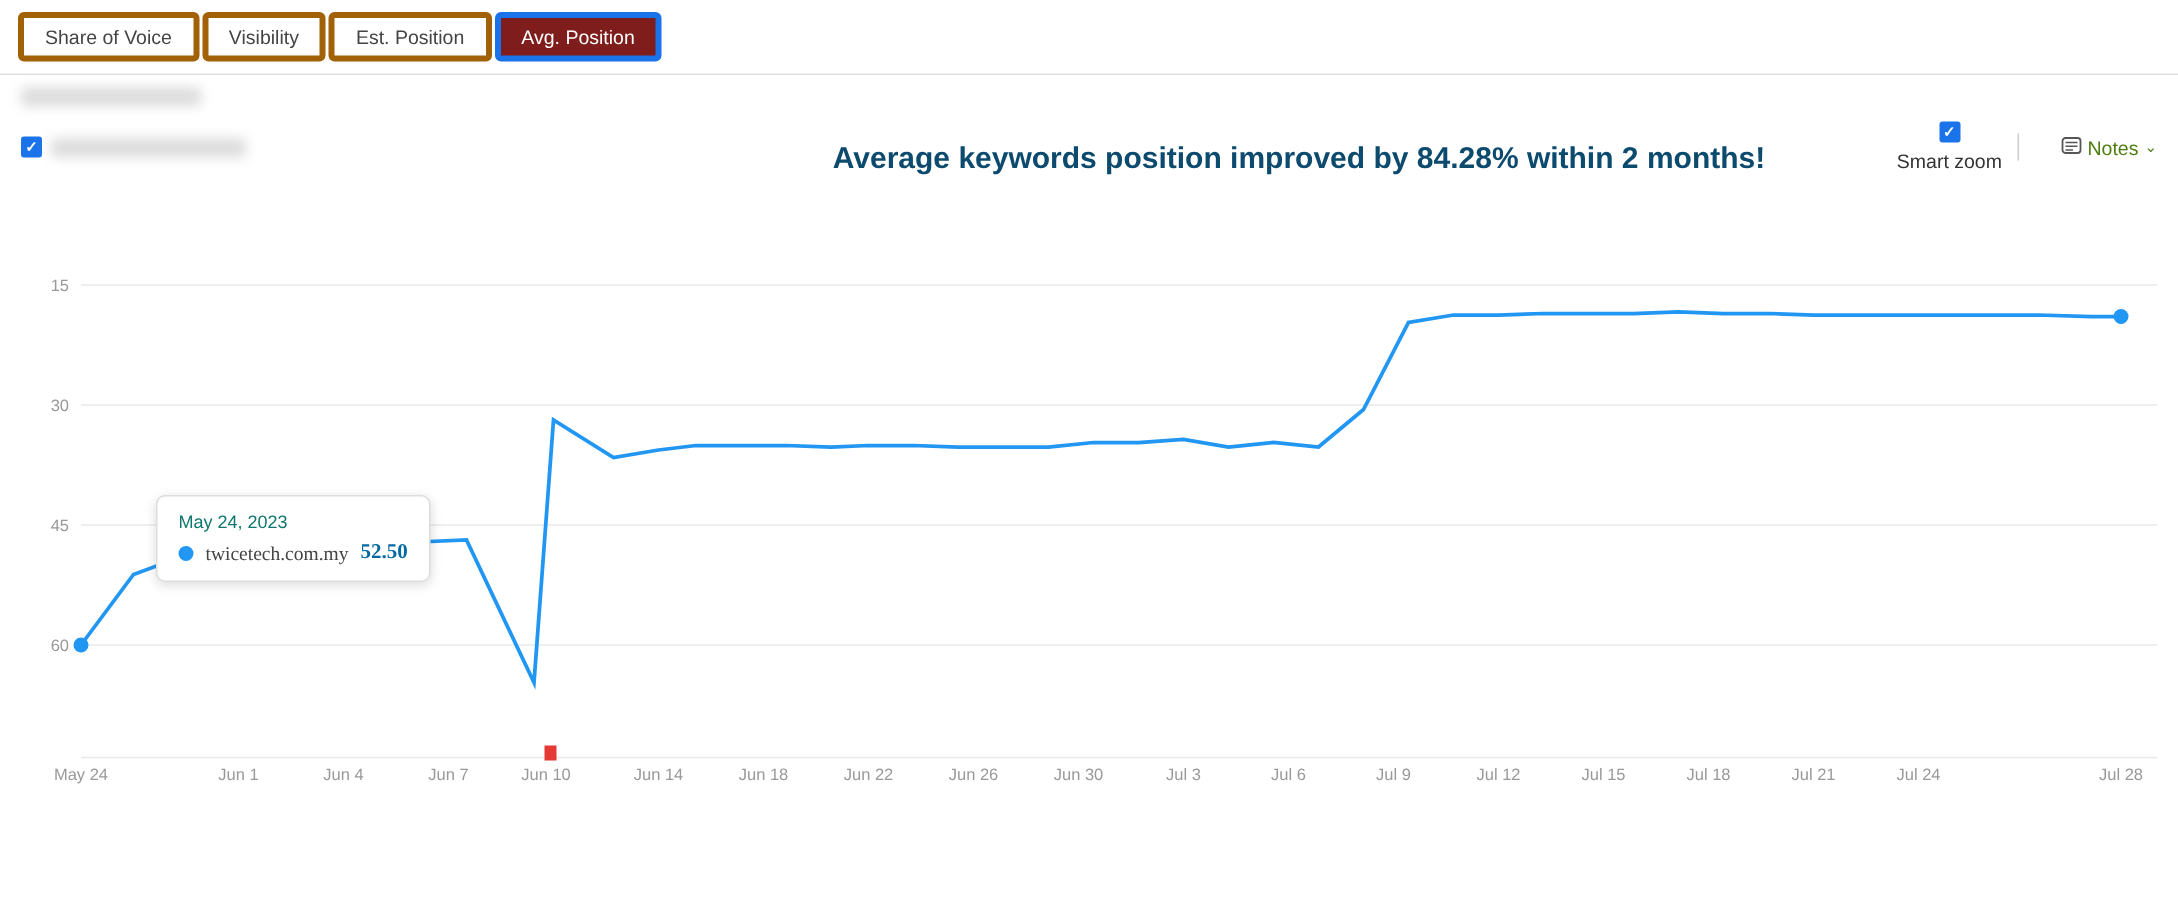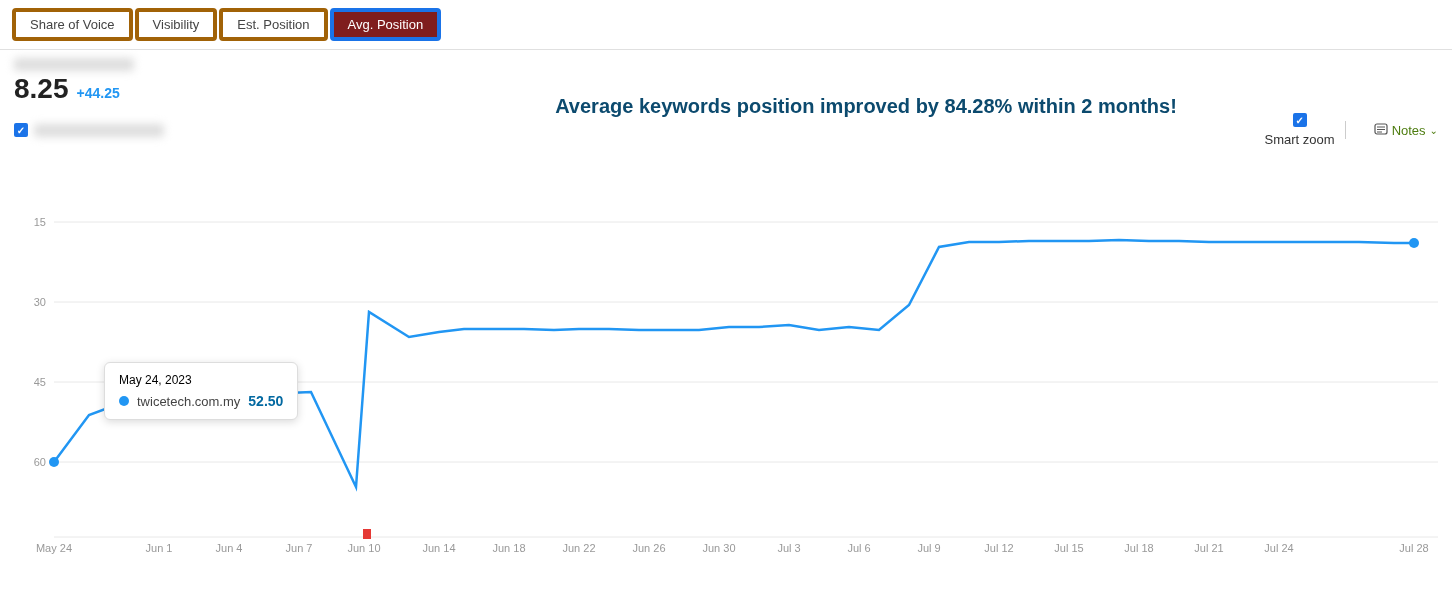--- a/index.html
+++ b/index.html
@@ -159,29 +159,30 @@
       background: #fff;
       border: 1px solid #ddd;
       border-radius: 6px;
       padding: 10px 14px;
       box-shadow: 0 2px 8px rgba(0,0,0,0.15);
       font-size: 13px;
       min-width: 180px;
     }
 
     .tooltip-date {
-      color: #000000;
+      color: #0f766e;
       margin-bottom: 6px;
       font-size: 12px;
     }
 
     .tooltip-value-row {
       display: flex;
       align-items: center;
       gap: 8px;
+      font-family: Liberation Serif, serif;
     }
 
     .tooltip-dot {
       width: 10px;
       height: 10px;
       border-radius: 50%;
       background: #2196F3;
     }
 
     .tooltip-domain {
@@ -202,24 +203,20 @@
 <div class="tabs-bar">
   <button class="tab">Share of Voice</button>
   <button class="tab">Visibility</button>
   <button class="tab">Est. Position</button>
   <button class="tab active">Avg. Position</button>
 </div>
 
 <div class="metric-section">
   <div class="metric-label">
     <span class="blurred-text"></span>
-  </div>
-  <div class="metric-value-row">
-    <span class="metric-value">8.25</span>
-    <span class="metric-change">+44.25</span>
   </div>
 </div>
 
 <div class="improvement-banner">Average keywords position improved by 84.28% within 2 months!</div>
 
 <div class="chart-controls">
   <div class="legend-item">
     <div class="checkbox-blue"></div>
     <span class="blurred-text" style="width:130px;"></span>
   </div>

